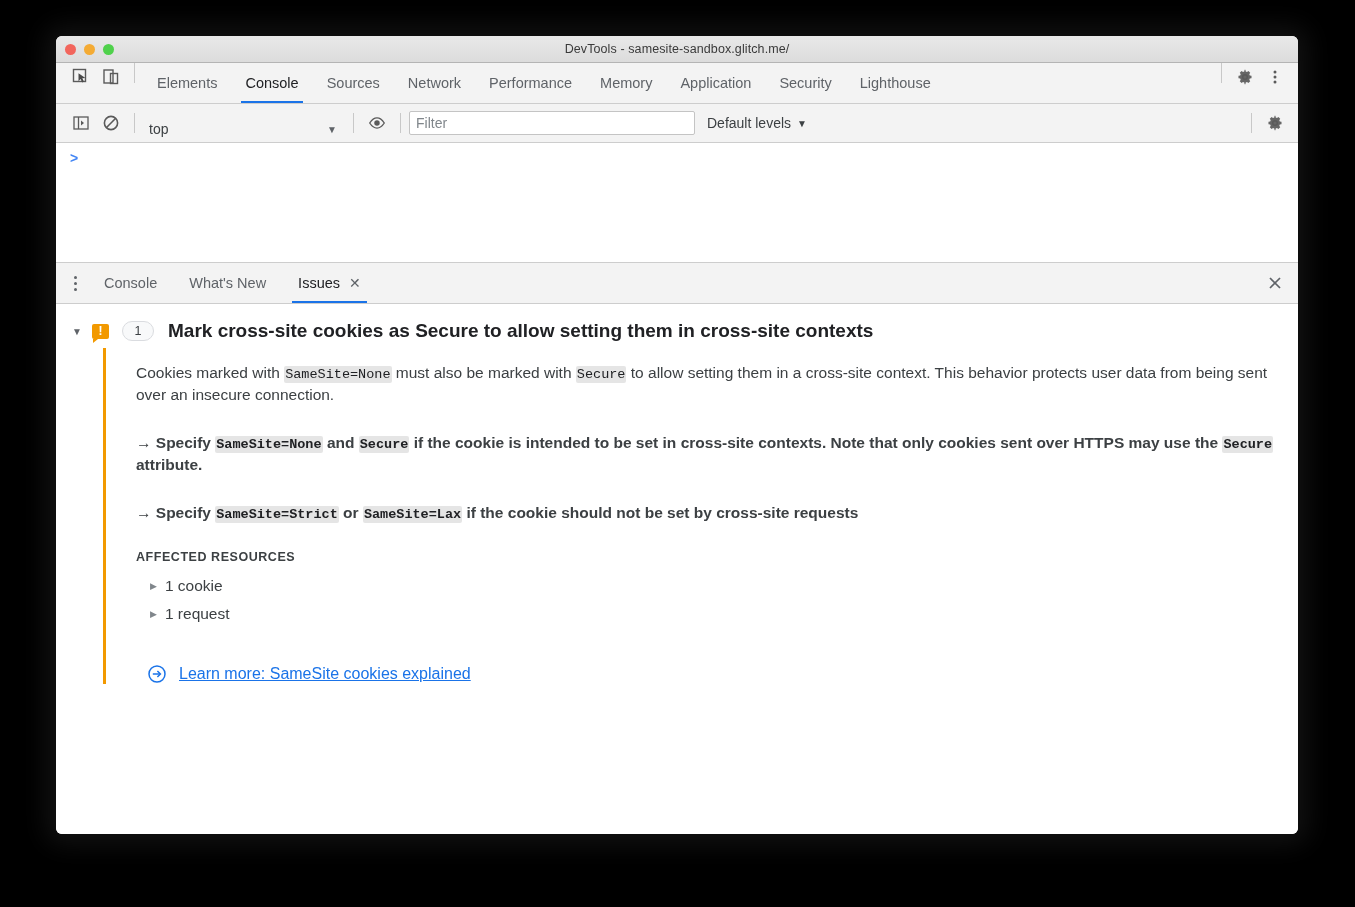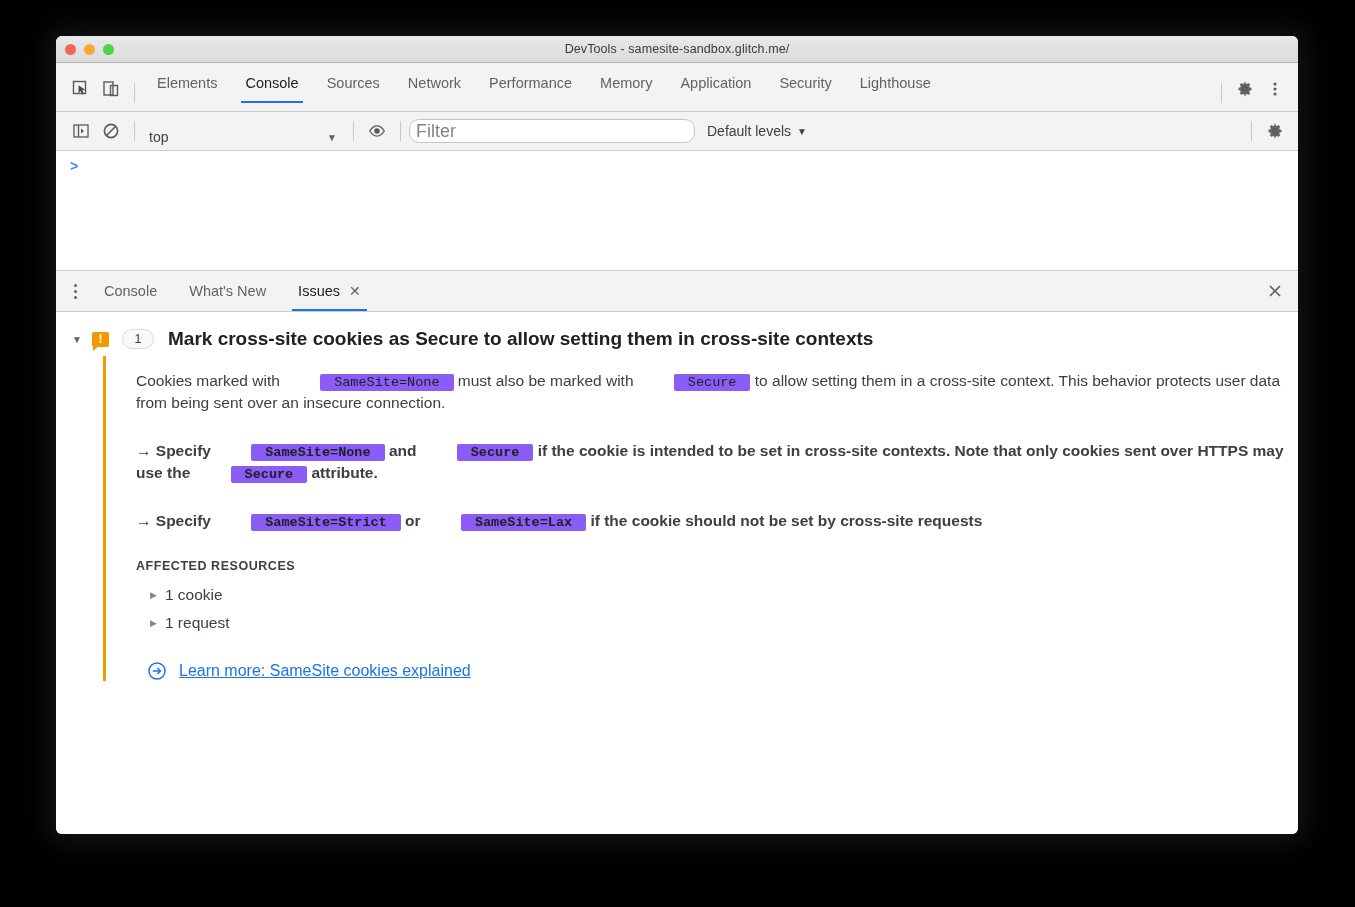--- a/index.html
+++ b/index.html
@@ -60,25 +60,25 @@
     width: 100%;
     text-align: center;
     font-size: 12.5px;
     color: #3a3a3a;
     letter-spacing: 0.1px;
   }
 
   
   .tabstrip {
     display: flex;
-    align-items: flex-end;
+    align-items: flex-start;
     height: 40px;
     background: #f3f3f3;
     border-bottom: 1px solid #cdcdcd;
-    padding: 0 8px 8px 10px;
+    padding: 0 8px 0 10px;
   }
   .icon-btn {
     width: 30px;
     height: 28px;
     display: flex;
     align-items: center;
     justify-content: center;
     color: #5a5a5a;
     flex: none;
   }
@@ -128,22 +128,22 @@
     color: #3c4043;
     padding-left: 6px;
     margin-top: 12px;
   }
   .ctx-select .caret { margin-left: auto; padding-right: 8px; font-size: 10px; color: #5f6368; }
   .filter-input {
     width: 272px;
     height: 22px;
     border: 1px solid #c4c4c4;
     background: #fff;
-    border-radius: 10px;
-    font-size: 18px;
+    border-radius: 2px;
+    font-size: 14px;
     color: #202124;
     padding: 0 6px;
     outline: none;
     font-family: "Liberation Sans", sans-serif;
   }
   .filter-input::placeholder { color: #80868b; }
   .levels {
     display: flex;
     align-items: center;
     font-size: 14px;
@@ -290,25 +290,24 @@
   }
   .issue-body p {
     margin: 0 0 26px 0;
     font-size: 15.5px;
     line-height: 1.42;
     color: #3c4043;
   }
   code.inline {
     font-family: "Liberation Mono", monospace;
     font-size: 13.5px;
-    background: #8b5cf6;
+    background: #e5e5e5;
     color: #202124;
-    padding: 1px 14px;
+    padding: 1px 1px;
     border-radius: 2px;
-    margin-left: 36px;
   }
   .arrow-item { display: block; font-weight: bold; }
   .arrow-item .arr { color: #3c4043; }
 
   .affected-label {
     font-size: 12.5px;
     letter-spacing: 0.55px;
     color: #3c4043;
     margin: 0 0 8px 0;
     font-weight: bold;
@@ -322,21 +321,21 @@
   }
   .tri {
     color: #80868b;
     font-size: 9px;
     margin-right: 8px;
   }
 
   .learn-more {
     display: flex;
     align-items: center;
-    margin-top: 24px;
+    margin-top: 36px;
     padding-left: 11px;
   }
   .learn-icon {
     width: 20px; height: 20px;
     margin-right: 12px;
     flex: none;
   }
   .learn-link {
     font-size: 16px;
     color: #1a73e8;

